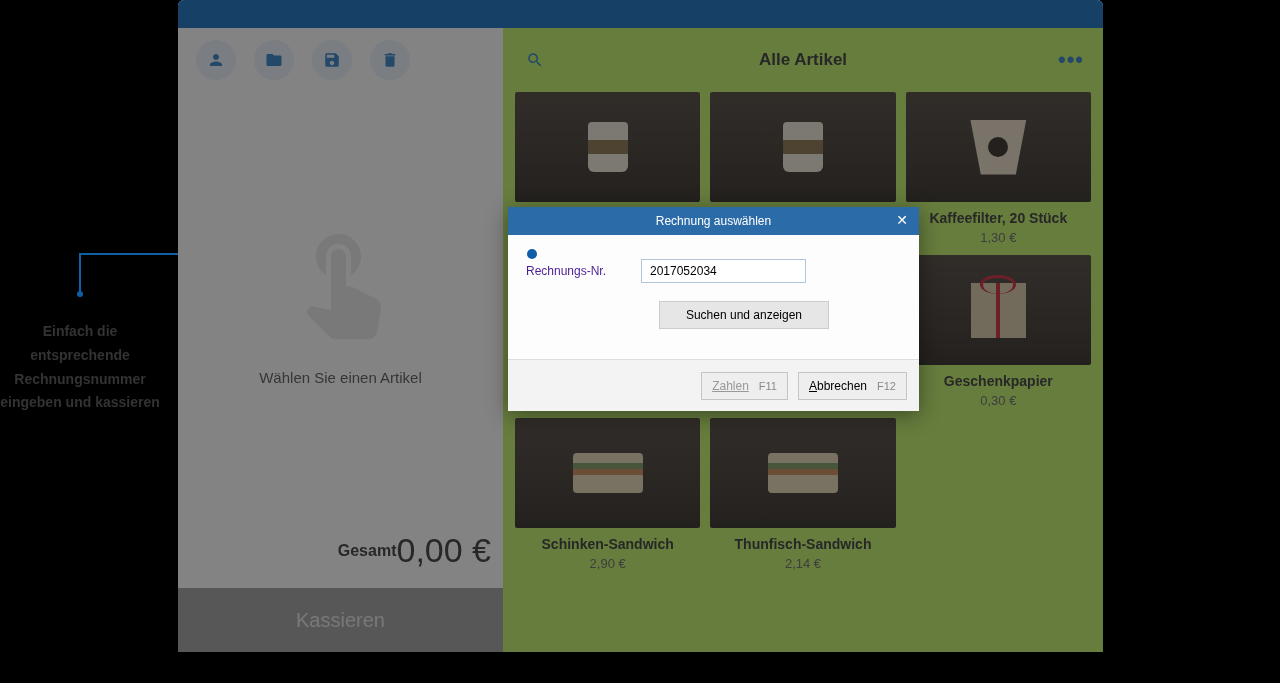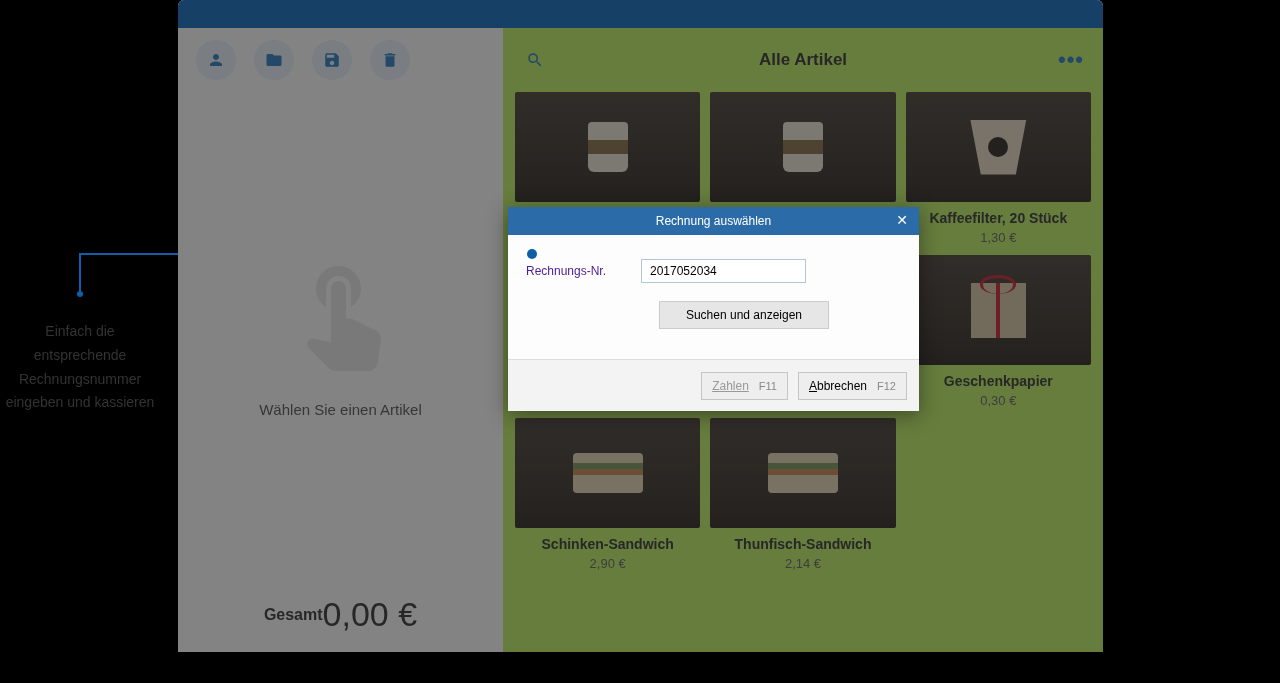--- a/index.html
+++ b/index.html
@@ -1,38 +1,38 @@
 <!DOCTYPE html>
 <html><head>
 <meta charset="utf-8">
 <style>
 * { margin: 0; padding: 0; box-sizing: border-box; font-family: 'Segoe UI', Tahoma, sans-serif; }
 body { background: #000; width: 1280px; height: 683px; position: relative; overflow: hidden; }
 
 .annotation-area { position: absolute; left: 0; top: 0; width: 178px; height: 683px; color: #333; }
-.annotation-text { position: absolute; top: 320px; left: 0; width: 160px; text-align: center; font-size: 14px; line-height: 1.7; color: #333; }
+.annotation-text { position: absolute; top: 320px; left: 0; width: 160px; text-align: center; font-size: 14px; line-height: 1.7; color: #333; font-weight: bold; }
 .annotation-dot-left { position: absolute; top: 291px; left: 77px; width: 6px; height: 6px; background: #0f5ea8; border-radius: 50%; }
 .annotation-line-v { position: absolute; top: 253px; left: 79px; width: 2px; height: 40px; background: #0f5ea8; }
 .annotation-line-h { position: absolute; top: 253px; left: 79px; width: 450px; height: 2px; background: #0f5ea8; }
 .annotation-dot-right { position: absolute; top: 249px; left: 527px; width: 10px; height: 10px; background: #0f5ea8; border-radius: 50%; z-index: 100; }
 
 .app { position: absolute; left: 178px; top: 0; width: 925px; height: 652px; background: #f7f7f7; border-radius: 6px 6px 0 0; overflow: hidden; }
 .titlebar { height: 28px; background: #0f6cbf; }
 
 .content { display: flex; height: calc(100% - 28px); }
 .left-panel { width: 325px; background: #fff; display: flex; flex-direction: column; }
 .toolbar { height: 64px; display: flex; align-items: center; gap: 18px; padding: 0 18px; }
 .tool-btn { width: 40px; height: 40px; border-radius: 50%; background: #eaf2fa; display: flex; align-items: center; justify-content: center; cursor: pointer; }
 .tool-btn svg { width: 18px; height: 18px; fill: #2b7cc4; }
 
 .empty-state { flex: 1; display: flex; flex-direction: column; align-items: center; justify-content: center; gap: 30px; }
 .empty-icon { width: 120px; height: 120px; opacity: 0.12; }
 .empty-text { color: #555; font-size: 15px; }
 
-.total-row { display: flex; justify-content: center; align-items: center; padding: 18px 12px; }
+.total-row { display: flex; justify-content: flex-end; align-items: center; padding: 18px 12px; }
 .total-label { font-size: 16px; font-weight: 600; color: #333; }
 .total-amount { font-size: 34px; color: #333; }
 
 .checkout-btn { height: 64px; background: #9e9e9e; color: #e6e6e6; display: flex; align-items: center; justify-content: center; font-size: 20px; cursor: pointer; }
 
 .right-panel { flex: 1; background: #bef264; padding: 0 12px; }
 .right-header { height: 64px; display: flex; align-items: center; }
 .search-btn { width: 40px; height: 40px; display: flex; align-items: center; justify-content: center; cursor: pointer; }
 .search-btn svg { width: 18px; height: 18px; fill: #2b7cc4; }
 .category-title { flex: 1; text-align: center; font-size: 17px; font-weight: 600; color: #333; }
@@ -113,20 +113,21 @@
       <div class="empty-state">
         <svg class="empty-icon" viewBox="0 0 24 24" fill="#555">
             <path d="M9 11.24V7.5C9 6.12 10.12 5 11.5 5S14 6.12 14 7.5v3.74c1.21-.81 2-2.18 2-3.74C16 5.01 13.99 3 11.5 3S7 5.01 7 7.5c0 1.56.79 2.93 2 3.74zm9.84 4.63l-4.54-2.26c-.17-.07-.35-.11-.54-.11H13v-6c0-.83-.67-1.5-1.5-1.5S10 6.67 10 7.5v10.74l-3.44-.72c-.37-.08-.76.04-1.03.31-.43.44-.43 1.14 0 1.58l4.01 4.01c.37.37.88.58 1.41.58h6.41c1 0 1.84-.73 1.98-1.72l.63-4.47c.12-.85-.32-1.68-1.13-1.94z"></path>
           </svg>
         <div class="empty-text">Wählen Sie einen Artikel</div>
       </div>
       <div class="total-row">
         <span class="total-label">Gesamt</span>
         <span class="total-amount">0,00 €</span>
       </div>
+      <div class="checkout-btn">Kassieren</div>
     </div>
 
     <div class="right-panel">
       <div class="right-header">
         <div class="search-btn">
           <svg viewBox="0 0 24 24">
               <path d="M15.5 14h-.79l-.28-.27C15.41 12.59 16 11.11 16 9.5 16 5.91 13.09 3 9.5 3S3 5.91 3 9.5 5.91 16 9.5 16c1.61 0 3.09-.59 4.23-1.57l.27.28v.79l5 4.99L20.49 19l-4.99-5zm-6 0C7.01 14 5 11.99 5 9.5S7.01 5 9.5 5 14 7.01 14 9.5 11.99 14 9.5 14z"></path>
             </svg>
         </div>
         <div class="category-title">Alle Artikel</div>

